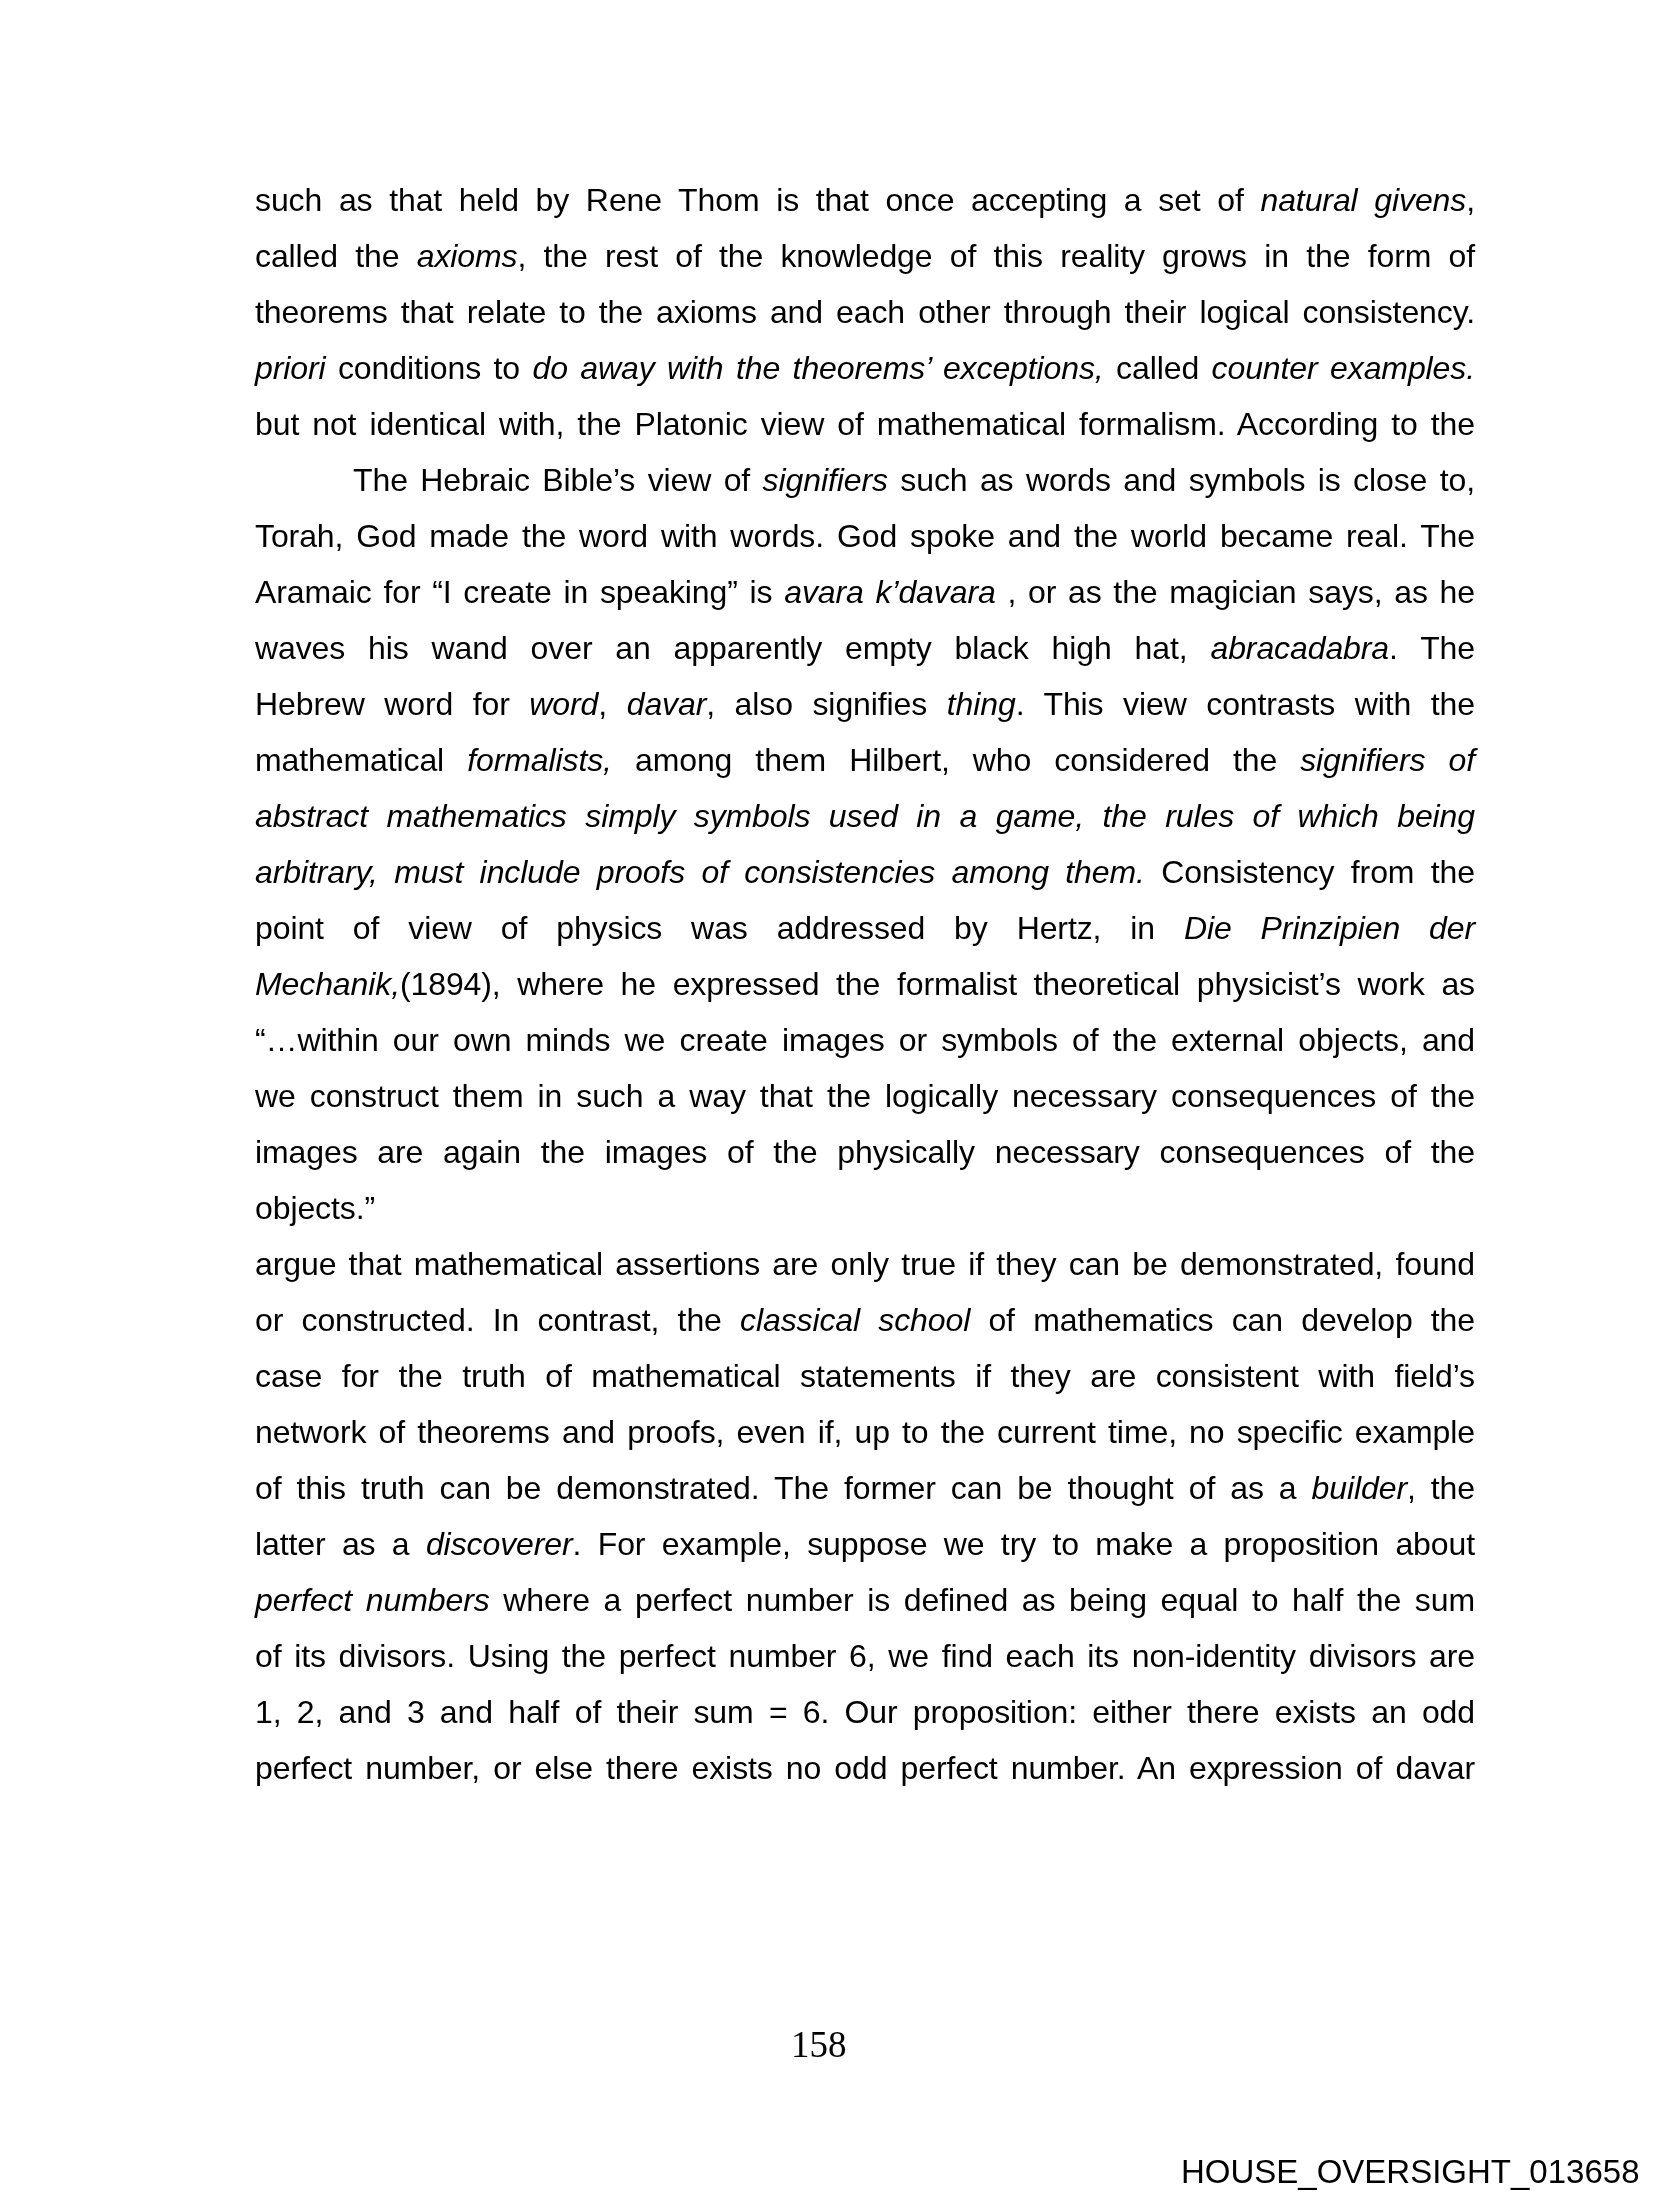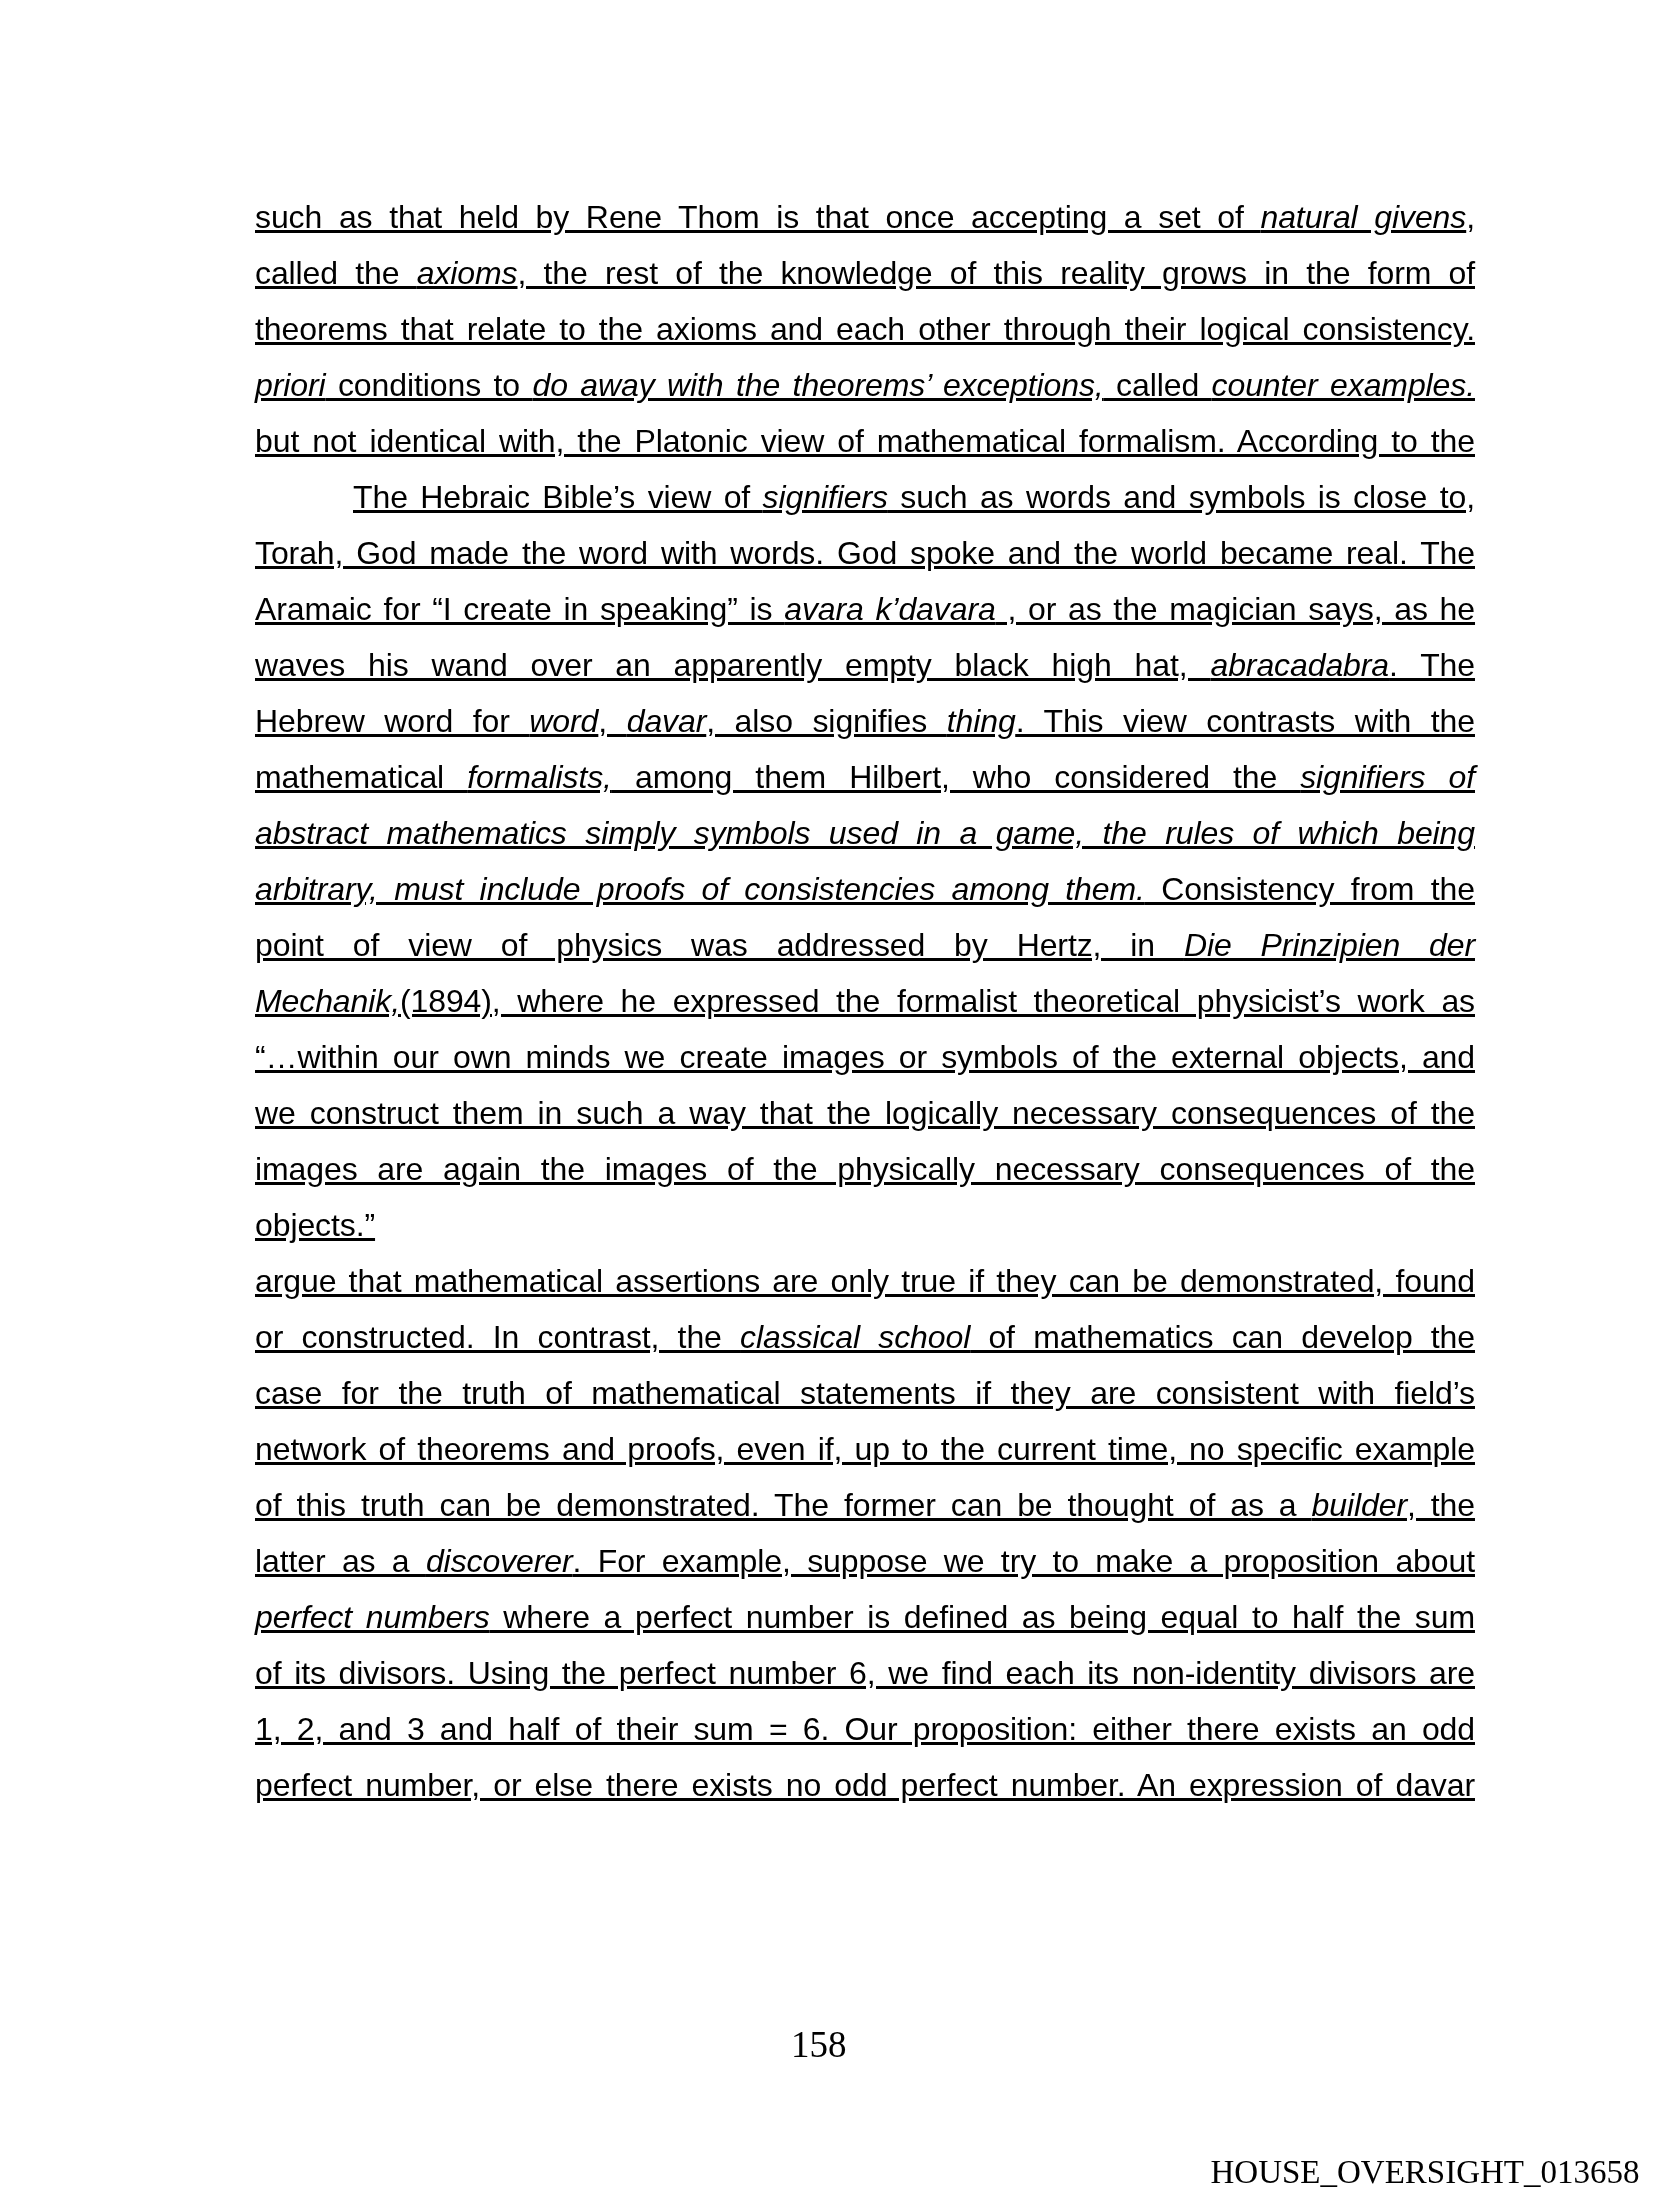--- a/index.html
+++ b/index.html
@@ -10,27 +10,26 @@
     font-family: "Liberation Sans", sans-serif;
     color: #000;
   }
   .page {
     position: absolute; inset: 0;
     background: #ffffff;
     overflow: hidden;
   }
   .doc-text {
     position: absolute;
-    left: 255px; top: 189px;
+    left: 255px; top: 172px;
     width: 1220px;
     font-size: 32px;
     letter-spacing: -0.1px;
     line-height: 56px;
     color: #000;
-    text-decoration: underline;
   }
   .paragraph { margin: 0; }
   .line {
     text-align: justify;
     text-align-last: justify;
     -moz-text-align-last: justify;
     white-space: normal;
   }
   .line.lastline { text-align-last: left; -moz-text-align-last: left; }
   .line.indent { text-indent: 98px; }
@@ -40,21 +39,21 @@
     position: absolute;
     left: 791px; top: 2025px;
     font-family: "Liberation Serif", serif;
     font-size: 37px;
     line-height: 1.1;
     color: #000;
   }
   .bates-number {
     position: absolute;
     right: 29.5px; top: 2154px;
-    font-family: Liberation Serif, serif;
+    font-family: Liberation Sans, sans-serif;
     font-size: 33px;
     line-height: 1.1;
     color: #000;
     white-space: nowrap;
   }
 </style>
 </head>
 <body>
 
 <div class="page">

